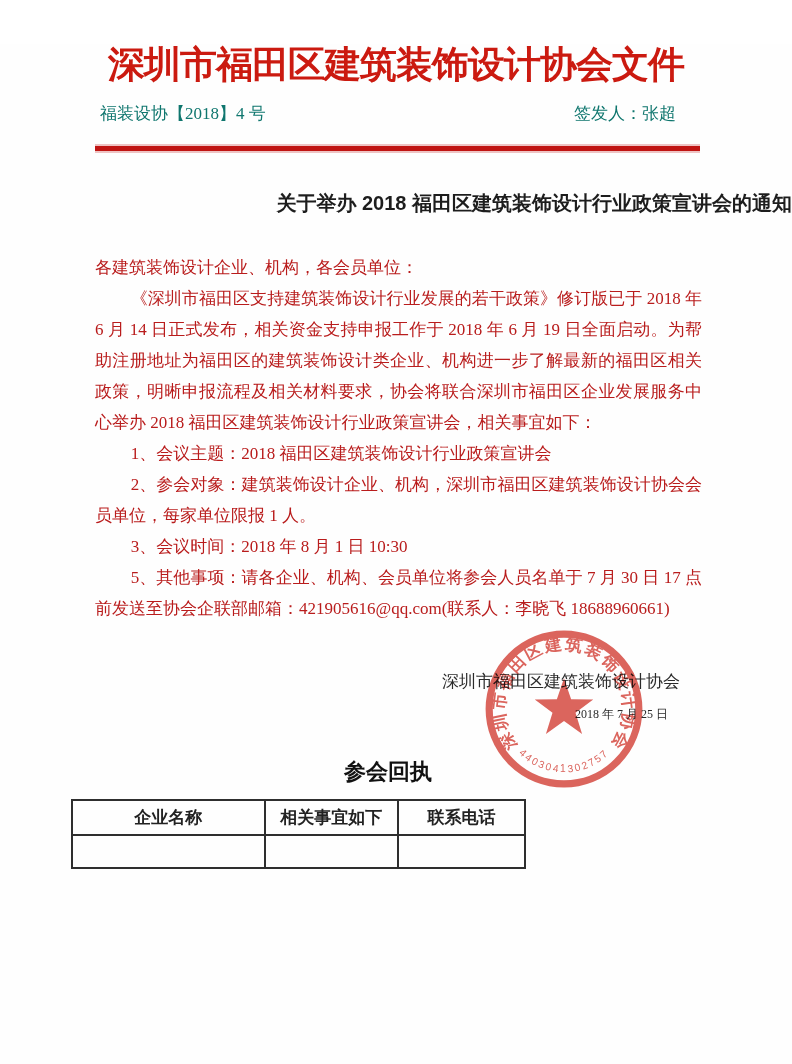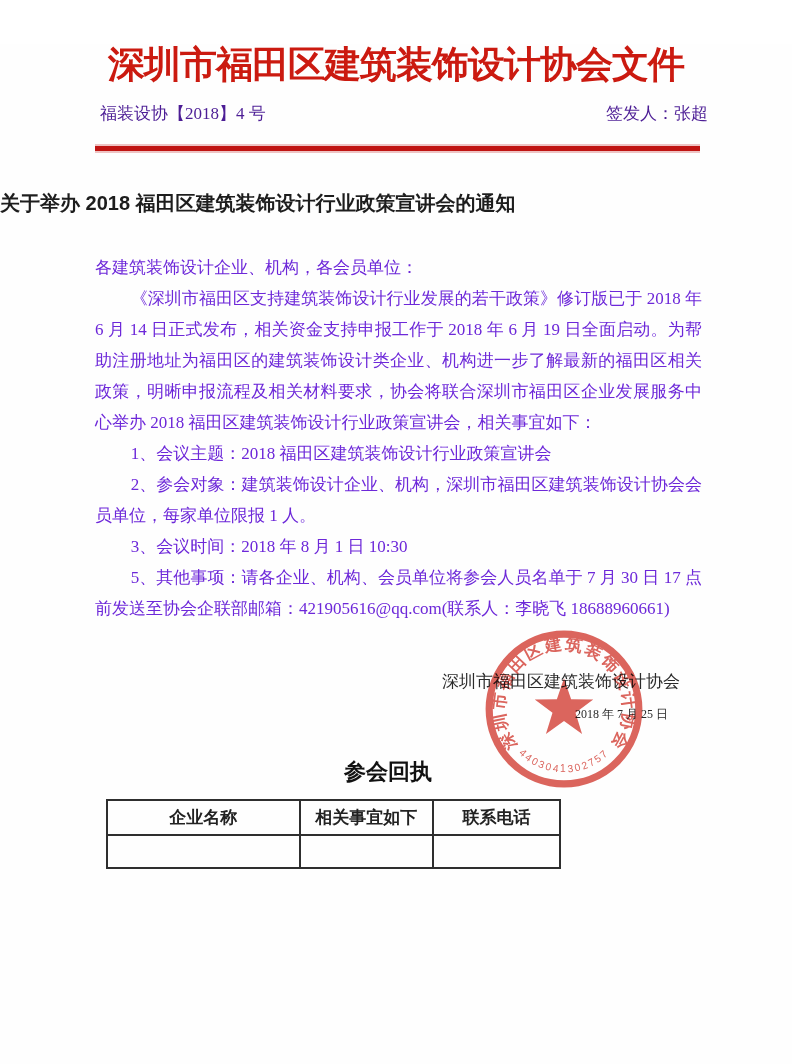--- a/index.html
+++ b/index.html
@@ -11,36 +11,36 @@
   .page{position:relative;width:792px;height:1064px;background:#fefefe;}
 
   .org-title{
     margin:44px 0 12px 0;text-align:center;
     font-size:37px;line-height:42px;font-weight:bold;
     color:var(--header-red,#cb1a10);letter-spacing:-1px;
     font-family:"Liberation Serif","DejaVu Serif",serif;
   }
   .doc-row{
     display:flex;justify-content:space-between;
-    margin:16px 84px 0 100px;
-    font-size:17px;line-height:24px;color:#4c1d95;
+    margin:16px 116px 0 100px;
+    font-size:17px;line-height:24px;color:#0f766e;
   }
   .red-rule{
     margin:20px 92px 0 95px;height:5px;
     background:var(--rule-red,#c01412);
     box-shadow:0 -2px 0 rgba(192,20,18,.25),0 2px 0 rgba(192,20,18,.25);
   }
   .notice-title{
-    margin:38px 0 0 0;text-align:left;
+    margin:38px 0 0 0;text-align:right;
     font-size:20px;line-height:28px;font-weight:bold;color:#1d1d1d;
     font-family:"Liberation Sans","DejaVu Sans",sans-serif;
   }
   .body{
     margin:35px 90px 0 95px;
-    font-size:17px;line-height:31px;color:#6d28d9;
+    font-size:17px;line-height:31px;color:#b91c1c;
     text-align:justify;
   }
   .body p{margin:0;}
   .para{text-indent:2.1em;}
 
   .sign-area{position:relative;height:102px;margin-top:5px;}
   .sign-org{
     padding:36px 112px 0 0;text-align:right;
     font-size:17px;line-height:33px;color:#2b2b2b;
   }
@@ -55,21 +55,21 @@
   .seal .ring{stroke:var(--seal-red,#d5453c);}
   .seal .star{fill:var(--seal-red,#d5453c);}
   .seal text{fill:var(--seal-red,#d5453c);}
 
   .reply-title{
     margin:26px 16px 0 0;text-align:center;
     font-size:22px;line-height:30px;font-weight:bold;color:#111;
     font-family:"Liberation Sans","DejaVu Sans",sans-serif;
   }
   .reply-table{
-    margin:12px 0 0 106px;width:455px;
+    margin:12px 0 0 71px;width:455px;
     border-collapse:collapse;table-layout:fixed;
   }
   .reply-table th,.reply-table td{
     border:2px solid #2e2e2e;text-align:center;vertical-align:middle;
   }
   .reply-table th{
     height:31px;font-size:17px;font-weight:600;color:#222;
     font-family:"Liberation Sans","DejaVu Sans",sans-serif;
   }
   .reply-table td{height:29px;font-size:15px;}

